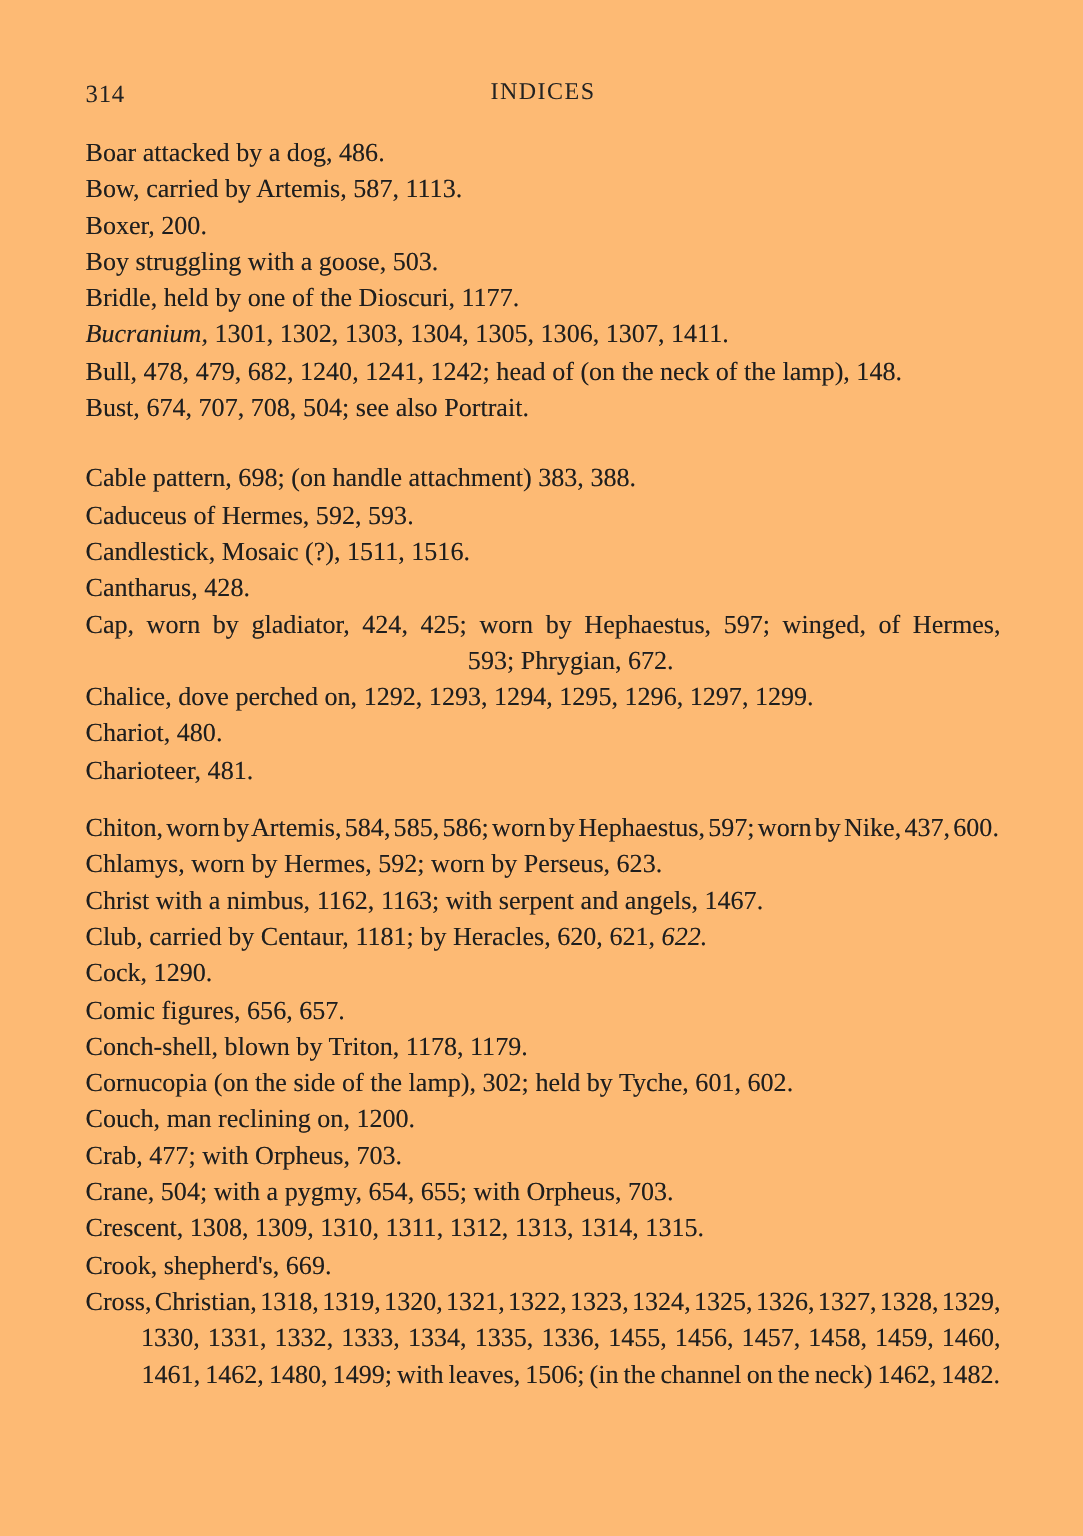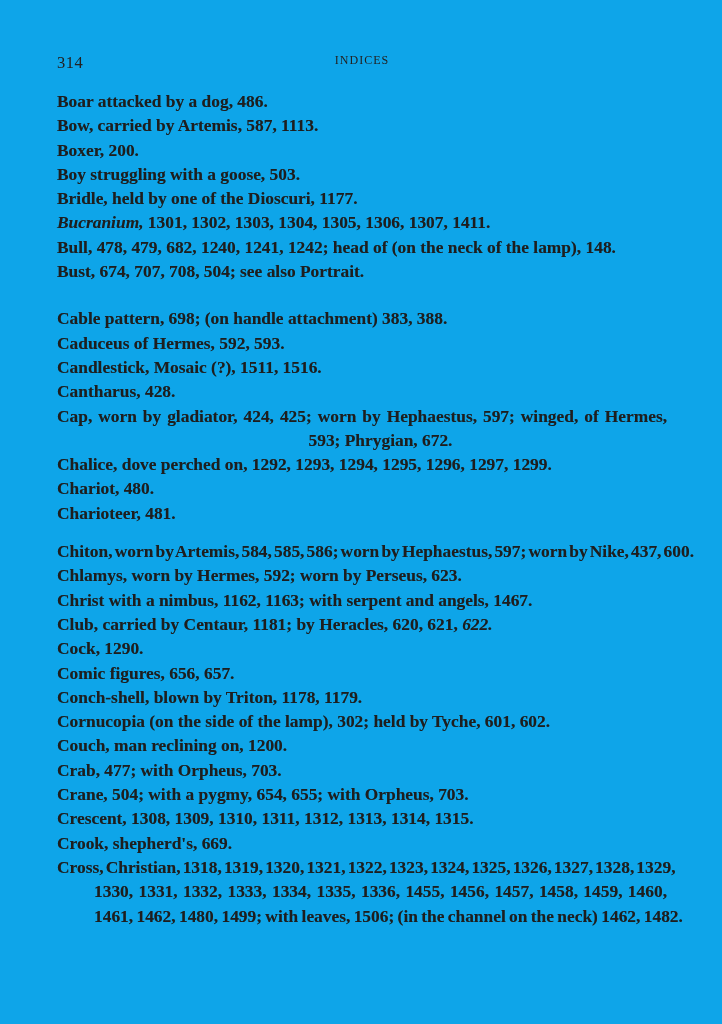--- a/index.html
+++ b/index.html
@@ -4,21 +4,21 @@
 <style>
   html, body {
     margin: 0;
     padding: 0;
     background: #ffffff;
   }
   .page {
     position: relative;
     width: 722px;
     height: 1024px;
-    background: #0ea5e9;
+    background: #fdba74;
     font-family: "Liberation Serif", "DejaVu Serif", serif;
     color: #1e1e1e;
     overflow: hidden;
   }
   .page-header {
     position: absolute;
     top: 53px;
     left: 57px;
     width: 610px;
     height: 22px;
@@ -26,30 +26,29 @@
   .page-num {
     position: absolute;
     left: 0;
     top: 0;
     font-size: 16.5px;
     letter-spacing: 0.5px;
     color: #222;
   }
   .running-title {
     text-align: center;
-    font-size: 12px;
+    font-size: 16px;
     letter-spacing: 1px;
     color: #222;
   }
   .index-body {
     position: absolute;
     top: 89px;
     left: 57px;
     width: 610px;
-    font-weight: bold;
   }
   .index-section + .index-section {
     margin-top: 23px;
   }
   .index-entry {
     margin: 0;
     font-size: 17.4px;
     line-height: 24.3px;
     text-shadow: 0 0 0.4px rgba(30,30,30,0.45);
   }

